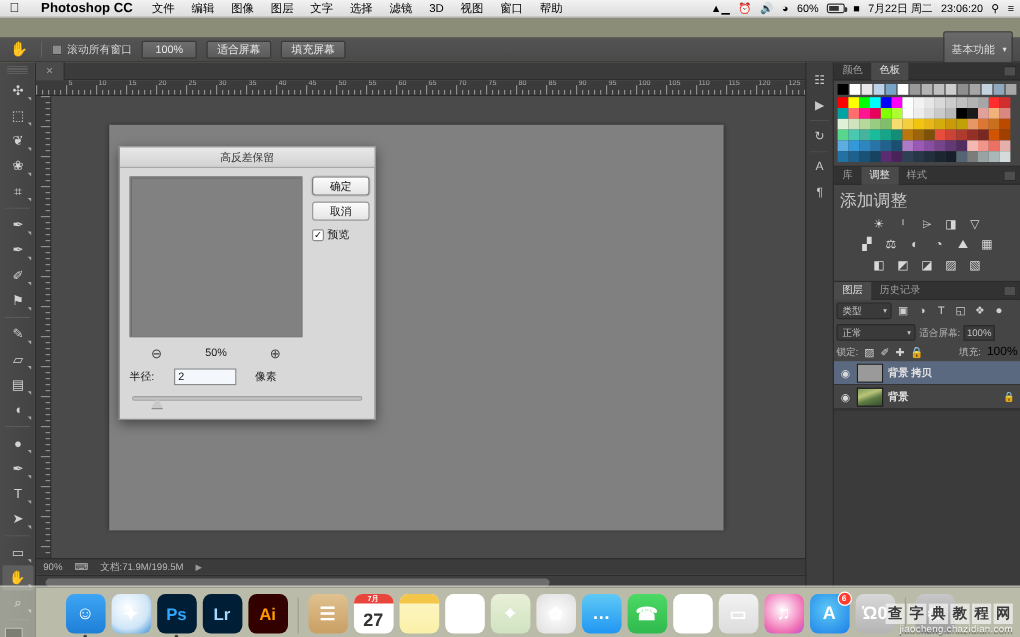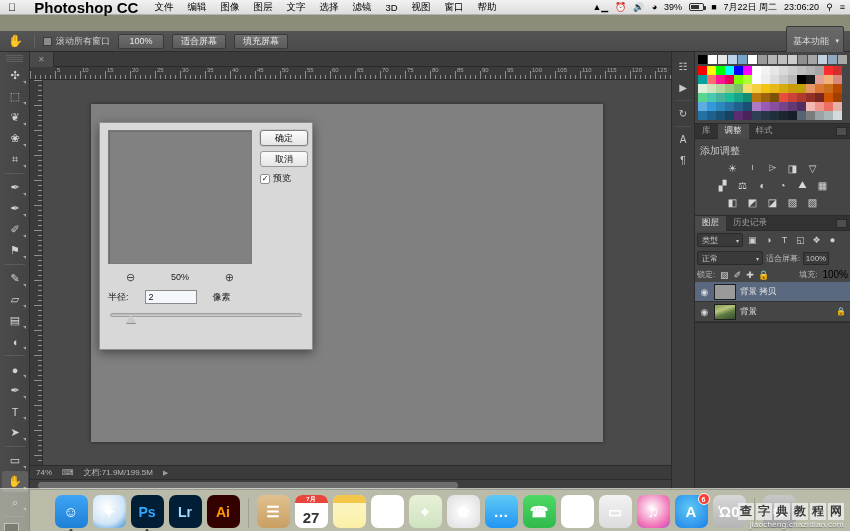--- a/index.html
+++ b/index.html
@@ -15,21 +15,21 @@
 
   
   .menubar {
     position:absolute; top:0; left:0; width:850px; height:15px;
     background: linear-gradient(#f2f2f2,#dcdcdc);
     border-bottom:1px solid #b3b3b3;
     display:flex; align-items:center; color:#000;
     font-size:9.5px;
   }
   .mb-apple { padding:0 9px 0 8px; font-size:11px; line-height:1; }
-  .mb-app { font-weight:bold; padding:0 9px; font-size:15px; }
+  .mb-app { font-weight:bold; padding:0 9px; font-size:11px; }
   .mb-item { padding:0 7px; white-space:nowrap; }
   .mb-right { margin-left:auto; display:flex; align-items:center; padding-right:5px; gap:7px; }
   .mb-right span { white-space:nowrap; font-size:9px; }
   .battery {
     display:inline-block; width:15px; height:8px; border:1px solid #333;
     border-radius:2px; position:relative; vertical-align:middle;
   }
   .battery::after{ content:""; position:absolute; right:-3px; top:2px; width:2px; height:4px; background:#333; border-radius:0 1px 1px 0;}
   .battery i{ position:absolute; left:1px; top:1px; bottom:1px; width:60%; background:#333; display:block;}
 
@@ -171,21 +171,21 @@
     background:#4e4e4e;border:1px solid #2a2a2a;}
   .pbody{background:#454545;padding:3px;}
 
   
   .swatch-top{display:flex;gap:1px;margin-bottom:2px;}
   .sw{width:9px;height:9px;border:0;display:block;}
   .swgrid{display:grid;grid-template-columns:repeat(16,9px);grid-auto-rows:9px;gap:0;}
   .swgrid i{display:block;width:9px;height:9px;}
 
   
-  .adj-label{font-size:10px;color:#c8c8c8;padding:2px 2px 4px;}
+  .adj-label{font-size:14px;color:#c8c8c8;padding:2px 2px 4px;}
   .adj-grid{display:flex;flex-direction:column;gap:5px;align-items:center;padding-bottom:4px;}
   .adj-row{display:flex;gap:7px;justify-content:center;}
   .adj-ic{width:13px;height:12px;display:flex;align-items:center;justify-content:center;color:#d8d8d8;font-size:10px;}
 
   
   .lyr-filter{display:flex;align-items:center;gap:3px;padding:2px;}
   .lyr-filter .sel{
     height:14px;background:#3a3a3a;border:1px solid #2a2a2a;border-radius:2px;
     font-size:8px;color:#c4c4c4;display:flex;align-items:center;padding:0 12px 0 4px;position:relative;flex:0 0 46px;
   }
@@ -204,21 +204,21 @@
   }
   .lyr-lock{display:flex;align-items:center;gap:5px;padding:2px;}
   .lyr-lock .lbl{font-size:8px;color:#b6b6b6;}
   .lyr-lock .lic{color:#cfcfcf;font-size:9px;}
   .lyr-list{}
   .lyr-row{height:20px;display:flex;align-items:center;gap:4px;padding:0 4px;border-bottom:1px solid #333;}
   .lyr-row.sel{background:#5b6980;}
   .lyr-eye{width:11px;text-align:center;color:#d8d8d8;font-size:9px;}
   .lyr-thumb{width:22px;height:16px;border:1px solid #1f1f1f;background:#9a9a9a;}
   .lyr-thumb.photo{background:linear-gradient(160deg,#7a9b5a 0%,#b9c478 35%,#5d7a43 60%,#35502e 100%);}
-  .lyr-name{font-size:8.5px;color:#e2e2e2;flex:1;}
+  .lyr-name{font-size:8.5px;color:#e2e2e2;flex:1;font-weight:bold;}
   .lyr-lockic{color:#c9c9c9;font-size:8px;}
 
   
   .dialog{
     position:absolute;left:99px;top:122px;width:214px;height:228px;
     background:#d8d8d8;border:1px solid #8e8e8e;
     box-shadow:0 3px 10px rgba(0,0,0,.45);
     font-size:9px;color:#1a1a1a;
   }
   .dlg-title{
@@ -304,21 +304,21 @@
     <div class="mb-item">滤镜</div>
     <div class="mb-item">3D</div>
     <div class="mb-item">视图</div>
     <div class="mb-item">窗口</div>
     <div class="mb-item">帮助</div>
     <div class="mb-right">
       <span>▲▁</span>
       <span>⏰</span>
       <span>🔊</span>
       <span>◕</span>
-      <span>39%</span>
+      <span>60%</span>
       <span class="battery">
           <i></i>
         </span>
       <span>■</span>
       <span>7月22日 周二</span>
       <span>23:06:20</span>
       <span>⚲</span>
       <span>≡</span>
     </div>
   </div>
@@ -620,21 +620,21 @@
       <span class="rtickv" style="top: 370px;"></span>
       <span class="rtickv maj" style="top: 375px;"></span>
       <span class="rtickv" style="top: 380px;"></span>
     </div>
 
   <div class="canvas-area">
     <div class="canvas-img"></div>
   </div>
 
   <div class="statusbar">
-    <span>74%</span>
+    <span>90%</span>
     <span>⌨</span>
     <span>文档:71.9M/199.5M</span>
     <span class="arrow">▶</span>
   </div>
   <div class="canvas-hscroll">
       <i></i>
     </div>
 
   <div class="panel-rail" id="panel-rail">
       <div class="rail-icon">☷</div>
@@ -642,20 +642,25 @@
       <div class="rail-div"></div>
       <div class="rail-icon">↻</div>
       <div class="rail-div"></div>
       <div class="rail-icon">A</div>
       <div class="rail-icon">¶</div>
     </div>
 
   <div class="panels">
 
     <div class="panel">
+      <div class="ptabs">
+        <div class="ptab">颜色</div>
+        <div class="ptab active">色板</div>
+        <div class="pmenu"></div>
+      </div>
       <div class="pbody">
         <div class="swatch-top" id="swatch-top">
             <i class="sw" style="background: rgb(0, 0, 0);"></i>
             <i class="sw" style="background: rgb(255, 255, 255);"></i>
             <i class="sw" style="background: rgb(232, 232, 232);"></i>
             <i class="sw" style="background: rgb(188, 210, 232);"></i>
             <i class="sw" style="background: rgb(118, 165, 200);"></i>
             <i class="sw" style="background: rgb(255, 255, 255);"></i>
             <i class="sw" style="background: rgb(154, 154, 154);"></i>
             <i class="sw" style="background: rgb(180, 180, 180);"></i>
@@ -845,20 +850,21 @@
               <span class="lyr-thumb photo"></span>
               <span class="lyr-name">背景</span>
               <span class="lyr-lockic">🔒</span>
             </div>
           </div>
       </div>
     </div>
   </div>
 
   <div class="dialog">
+    <div class="dlg-title">高反差保留</div>
     <div class="dlg-body">
       <div class="dlg-preview"></div>
       <div class="dlg-right">
         <div class="dlg-btn primary">确定</div>
         <div class="dlg-btn">取消</div>
         <div class="dlg-check">
           <span class="box">✓</span>
           <span>预览</span>
         </div>
       </div>

